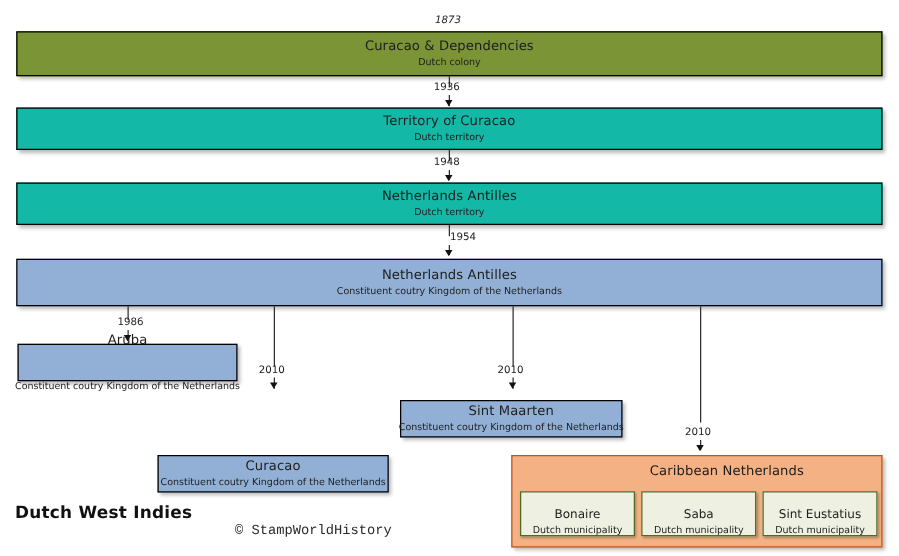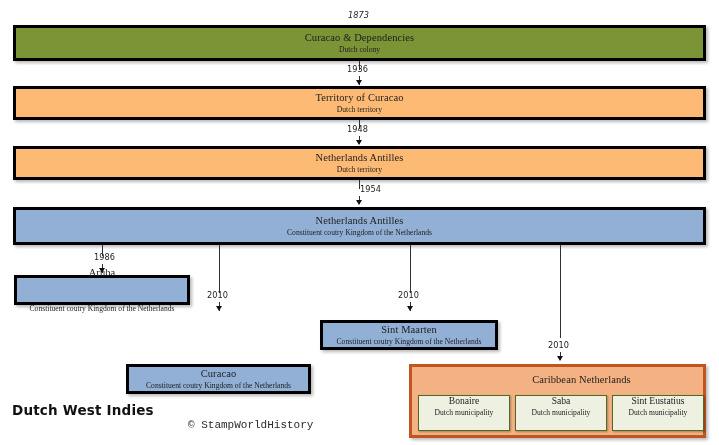--- a/index.html
+++ b/index.html
@@ -20,59 +20,58 @@
     position: absolute;
     left: 0; top: 0;
     width: 719px;
     height: 390px;
   }
 
   
   .node {
     position: absolute;
     box-sizing: border-box;
-    border: 3px solid #000000;
+    border: 1px solid #000000;
     box-shadow: 2px 2px 3px rgba(0,0,0,0.28);
     display: flex;
     flex-direction: column;
     align-items: center;
     justify-content: center;
     text-align: center;
     line-height: 1.12;
-    font-family: Liberation Serif, serif;
   }
   .node .n-title {
     font-size: 10.5px;
     letter-spacing: .1px;
     color: #1d1d1d;
     white-space: nowrap;
   }
   .node .n-sub {
     font-size: 7.6px;
     color: #1d1d1d;
     margin-top: 2px;
     white-space: nowrap;
   }
 
   .c-olive   { background: #7b9436; }
-  .c-cream   { background: #fdba74; text-align: center; }
+  .c-cream   { background: #14b8a6; text-align: center; }
   .c-blue    { background: #92b0d6; }
   .c-orange  { background: #f4b183; border-color: #c0561f; }
 
   
   .muni {
     position: absolute;
     box-sizing: border-box;
     border: 1px solid #4e6b23;
     background: #eef1e2;
     box-shadow: 1px 1px 2px rgba(0,0,0,0.30);
     display: flex;
     flex-direction: column;
     align-items: center;
-    justify-content: flex-start;
+    justify-content: flex-end;
     text-align: center;
     line-height: 1.12;
   }
   .muni .m-title { font-size: 9.6px; color:#1d1d1d; white-space: nowrap; }
   .muni .m-sub   { font-size: 7.6px; color:#1d1d1d; margin-top: 2px; white-space: nowrap; }
 
   
   .vline {
     position: absolute;
     width: 1px;

